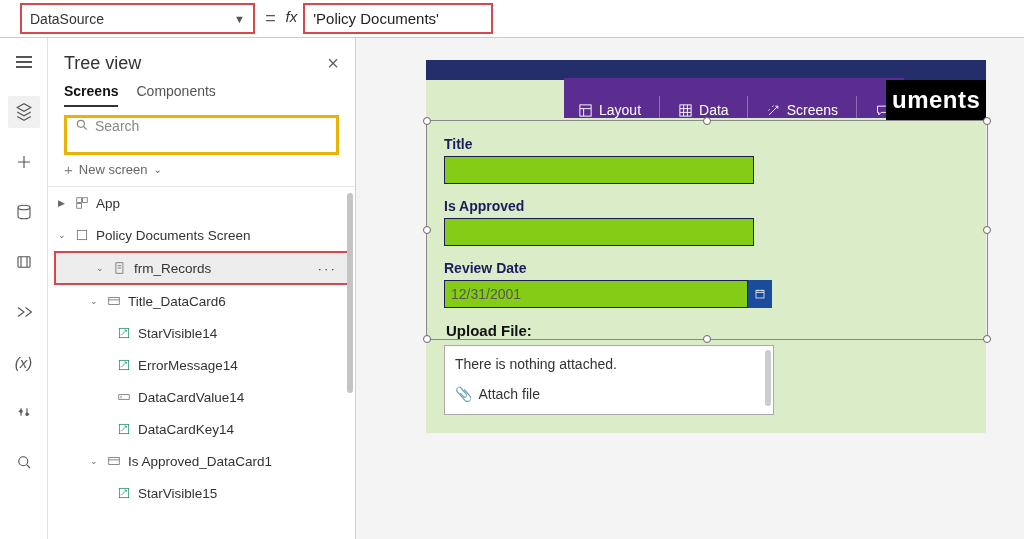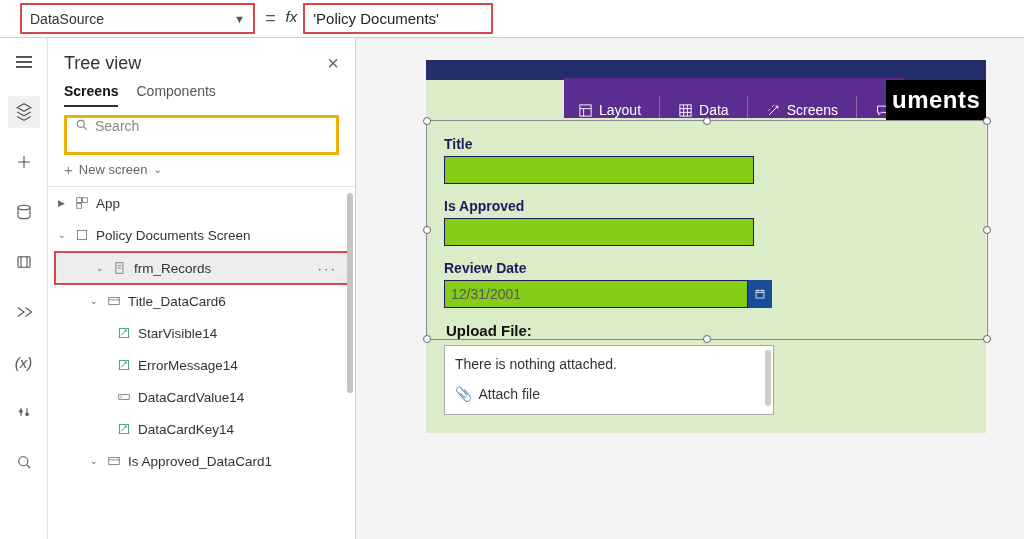--- a/index.html
+++ b/index.html
@@ -262,20 +262,29 @@
       <div class="titem l2">
         <span class="twisty">⌄</span>
         <span class="icn">
             <svg viewBox="0 0 24 24">
               <rect x="3" y="6" width="18" height="12"></rect>
               <path d="M3 10h18"></path>
             </svg>
           </span>
         <span>Is Approved_DataCard1</span>
       </div>
+      <div class="titem l3">
+        <span class="icn">
+            <svg viewBox="0 0 24 24" style="stroke:#0e8a6b">
+              <rect x="4" y="4" width="16" height="16"></rect>
+              <path d="M7 16l9-9M13 7h3v3"></path>
+            </svg>
+          </span>
+        <span>StarVisible15</span>
+      </div>
     </div>
   </div>
 
   <div class="canvas">
     <div class="screen">
 
       <div class="proptb">
         <div class="pitem">
           <svg viewBox="0 0 24 24">
               <rect x="3" y="3" width="18" height="18"></rect>

